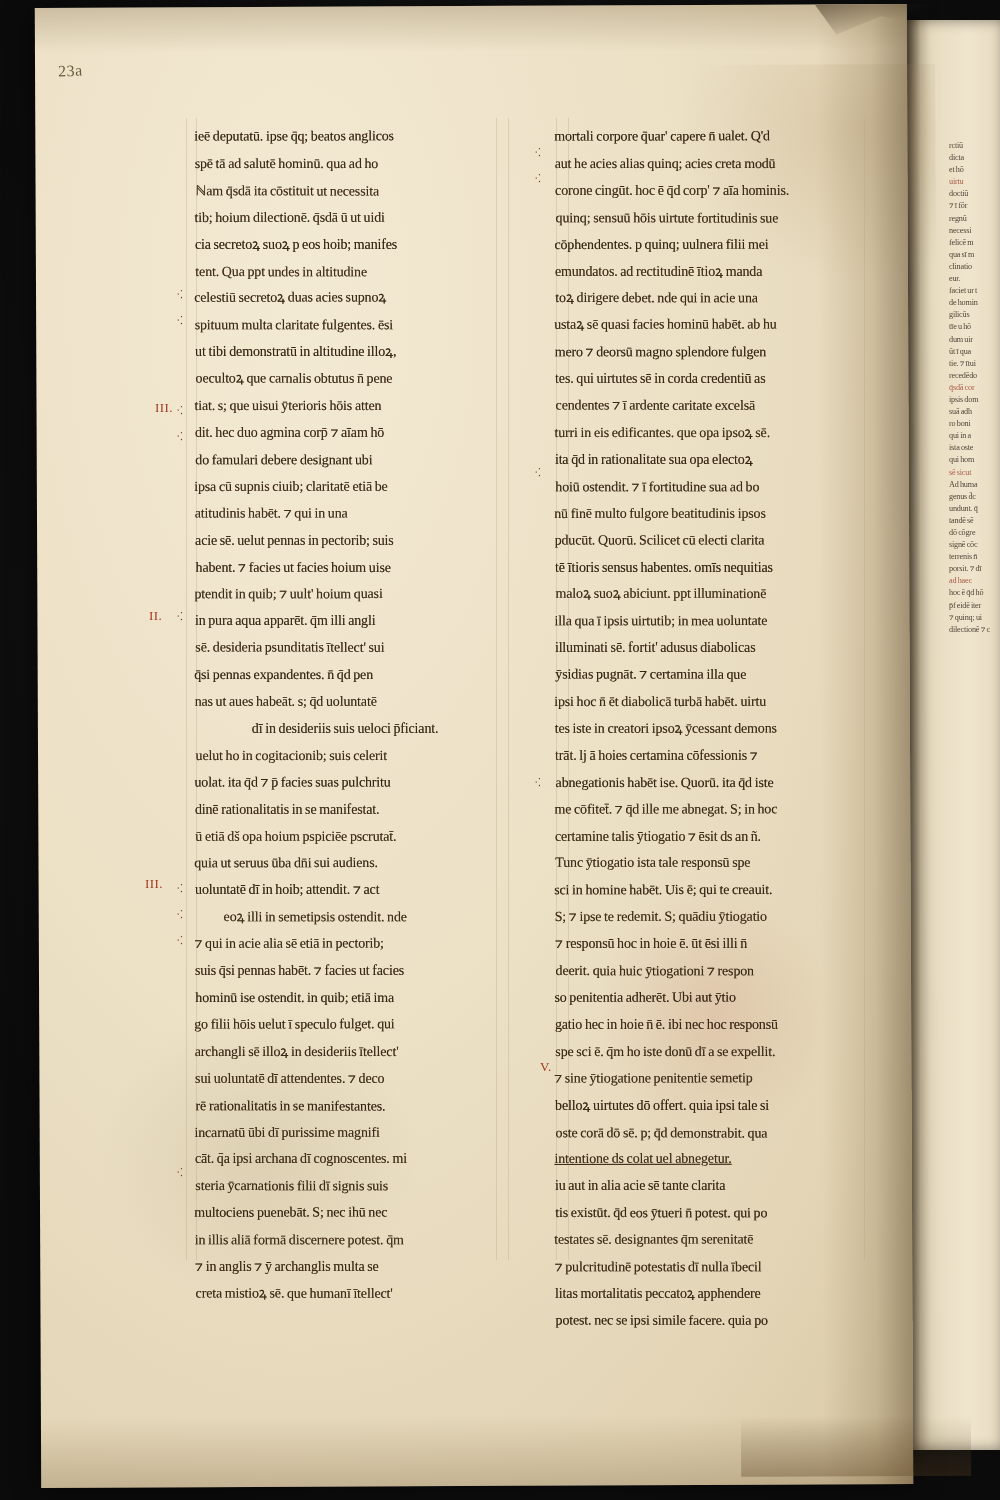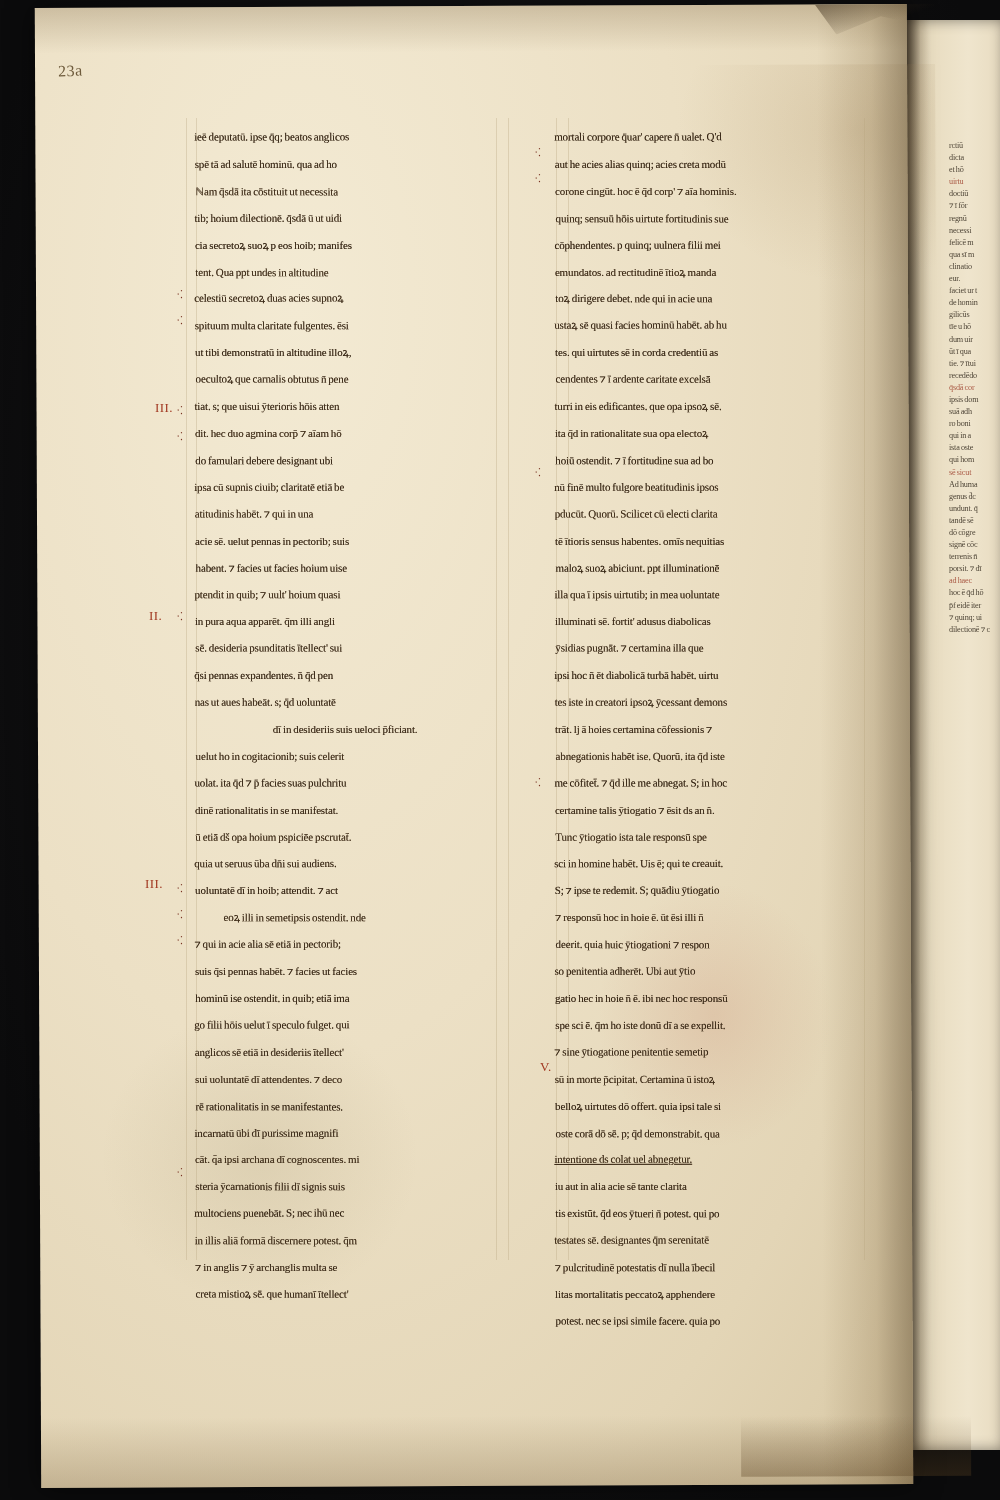--- a/index.html
+++ b/index.html
@@ -130,21 +130,21 @@
     position: absolute;
     left: 195px;
     top: 124px;
     width: 660px;
     height: 1130px;
   }
   .col {
     position: absolute;
     top: 0;
     width: 300px;
-    font-size: 11px;
+    font-size: 14px;
     line-height: 26.9px;
     color: #3b2a18;
     font-family: "Liberation Serif", serif;
     letter-spacing: -0.15px;
     word-spacing: -0.6px;
   }
   .col.left { left: 0; }
   .col.right { left: 360px; }
   .col .ln {
     display: block;
@@ -310,40 +310,41 @@
         <span class="ln" style="transform: translate(-0.57px, -0.45px) rotate(-0.05deg);">uolat. ita q̄d ⁊ p̄ facies suas pulchritu</span>
         <span class="ln" style="transform: translate(-0.11px, 0.09px) rotate(-0.01deg);">dinē rationalitatis in se manifestat.</span>
         <span class="ln" style="transform: translate(0.34px, -0.27px) rotate(0.03deg);">ū etiā dš opa hoium pspiciēe pscrutat̄.</span>
         <span class="ln" style="transform: translate(-0.8px, 0.27px) rotate(-0.07deg);">quia ut seruus ūba dn̄i sui audiens.</span>
         <span class="ln" style="transform: translate(0.11px, -0.45px) rotate(0.01deg);">uoluntatē dī in hoib; attendit. ⁊ act</span>
         <span class="ln" style="transform: translate(0.57px, 0.09px) rotate(0.05deg); padding-left: 28px;">eoꝝ illi in semetipsis ostendit.        nde</span>
         <span class="ln" style="transform: translate(-0.57px, -0.27px) rotate(-0.05deg);">⁊ qui in acie alia sē etiā in pectorib;</span>
         <span class="ln" style="transform: translate(-0.11px, 0.27px) rotate(-0.01deg);">suis q̄si pennas habēt. ⁊ facies ut facies</span>
         <span class="ln" style="transform: translate(0.34px, -0.09px) rotate(0.03deg);">hominū ise ostendit. in quib; etiā ima</span>
         <span class="ln" style="transform: translate(-0.8px, -0.45px) rotate(-0.07deg);">go filii hōis uelut ī speculo fulget. qui</span>
-        <span class="ln" style="transform: translate(-0.34px, 0.09px) rotate(-0.03deg);">anglicos sē etiā in desideriis ītellect'</span>
+        <span class="ln" style="transform: translate(-0.34px, 0.09px) rotate(-0.03deg);">archangli sē illoꝝ in desideriis ītellect'</span>
         <span class="ln" style="transform: translate(0.11px, -0.27px) rotate(0.01deg);">sui uoluntatē dī attendentes. ⁊ deco</span>
         <span class="ln" style="transform: translate(0.57px, 0.27px) rotate(0.05deg);">rē rationalitatis in se manifestantes.</span>
         <span class="ln" style="transform: translate(-0.57px, -0.09px) rotate(-0.05deg);">incarnatū ūbi dī purissime magnifi</span>
         <span class="ln" style="transform: translate(-0.11px, -0.45px) rotate(-0.01deg);">cāt. q̄a ipsi archana dī cognoscentes. mi</span>
         <span class="ln" style="transform: translate(0.34px, 0.09px) rotate(0.03deg);">steria ȳcarnationis filii dī signis suis</span>
         <span class="ln" style="transform: translate(-0.8px, -0.27px) rotate(-0.07deg);">multociens puenebāt. S; nec ihū nec</span>
         <span class="ln" style="transform: translate(-0.34px, 0.27px) rotate(-0.03deg);">in illis aliā formā discernere potest. q̄m</span>
         <span class="ln" style="transform: translate(0.11px, -0.09px) rotate(0.01deg);">⁊ in anglis ⁊ ȳ archanglis multa se</span>
         <span class="ln" style="transform: translate(0.57px, -0.45px) rotate(0.05deg);">creta mistioꝝ sē. que humanī ītellect'</span>
       </div>
     <div class="col right" id="colRight">
         <span class="ln" style="transform: translate(-0.8px, -0.45px) rotate(-0.07deg);">mortali corpore q̄uar' capere n̄ ualet. Q'd</span>
         <span class="ln" style="transform: translate(-0.34px, 0.09px) rotate(-0.03deg);">aut he acies alias quinq; acies creta modū</span>
         <span class="ln" style="transform: translate(0.11px, -0.27px) rotate(0.01deg);">corone cingūt. hoc ē q̄d corp' ⁊ aīa hominis.</span>
         <span class="ln" style="transform: translate(0.57px, 0.27px) rotate(0.05deg);">quinq; sensuū hōis uirtute fortitudinis sue</span>
         <span class="ln" style="transform: translate(-0.57px, -0.09px) rotate(-0.05deg);">cōphendentes. p quinq; uulnera filii mei</span>
         <span class="ln" style="transform: translate(-0.11px, -0.45px) rotate(-0.01deg);">emundatos. ad rectitudinē ītioꝝ manda</span>
         <span class="ln" style="transform: translate(0.34px, 0.09px) rotate(0.03deg);">toꝝ dirigere debet.        nde qui in acie una</span>
         <span class="ln" style="transform: translate(-0.8px, -0.27px) rotate(-0.07deg);">ustaꝝ sē quasi facies hominū habēt. ab hu</span>
+        <span class="ln" style="transform: translate(-0.34px, 0.27px) rotate(-0.03deg);">mero ⁊ deorsū magno splendore fulgen</span>
         <span class="ln" style="transform: translate(0.11px, -0.09px) rotate(0.01deg);">tes. qui uirtutes sē in corda credentiū as</span>
         <span class="ln" style="transform: translate(0.57px, -0.45px) rotate(0.05deg);">cendentes ⁊ ī ardente caritate excelsā</span>
         <span class="ln" style="transform: translate(-0.57px, 0.09px) rotate(-0.05deg);">turri in eis edificantes. que opa ipsoꝝ sē.</span>
         <span class="ln" style="transform: translate(-0.11px, -0.27px) rotate(-0.01deg);">ita q̄d in rationalitate sua opa electoꝝ</span>
         <span class="ln" style="transform: translate(0.34px, 0.27px) rotate(0.03deg);">hoiū ostendit. ⁊ ī fortitudine sua ad bo</span>
         <span class="ln" style="transform: translate(-0.8px, -0.09px) rotate(-0.07deg);">nū finē multo fulgore beatitudinis ipsos</span>
         <span class="ln" style="transform: translate(-0.34px, -0.45px) rotate(-0.03deg);">pducūt. Quorū. Scilicet cū electi clarita</span>
         <span class="ln" style="transform: translate(0.11px, 0.09px) rotate(0.01deg);">tē ītioris sensus habentes. omīs nequitias</span>
         <span class="ln" style="transform: translate(0.57px, -0.27px) rotate(0.05deg);">maloꝝ suoꝝ abiciunt. ppt illuminationē</span>
         <span class="ln" style="transform: translate(-0.57px, 0.27px) rotate(-0.05deg);">illa qua ī ipsis uirtutib; in mea uoluntate</span>
@@ -357,21 +358,20 @@
         <span class="ln" style="transform: translate(-0.11px, 0.09px) rotate(-0.01deg);">certamine talis ȳtiogatio ⁊ ēsit ds an ñ.</span>
         <span class="ln" style="transform: translate(0.34px, -0.27px) rotate(0.03deg);">Tunc ȳtiogatio ista tale responsū spe</span>
         <span class="ln" style="transform: translate(-0.8px, 0.27px) rotate(-0.07deg);">sci in homine habēt. Uis ē; qui te creauit.</span>
         <span class="ln" style="transform: translate(-0.34px, -0.09px) rotate(-0.03deg);">S; ⁊ ipse te redemit. S; quādiu ȳtiogatio</span>
         <span class="ln" style="transform: translate(0.11px, -0.45px) rotate(0.01deg);">⁊ responsū hoc in hoie ē. ūt ēsi illi n̄</span>
         <span class="ln" style="transform: translate(0.57px, 0.09px) rotate(0.05deg);">deerit. quia huic ȳtiogationi ⁊ respon</span>
         <span class="ln" style="transform: translate(-0.57px, -0.27px) rotate(-0.05deg);">so penitentia adherēt. Ubi aut ȳtio</span>
         <span class="ln" style="transform: translate(-0.11px, 0.27px) rotate(-0.01deg);">gatio hec in hoie n̄ ē. ibi nec hoc responsū</span>
         <span class="ln" style="transform: translate(0.34px, -0.09px) rotate(0.03deg);">spe sci ē. q̄m ho iste donū dī a se expellit.</span>
         <span class="ln" style="transform: translate(-0.8px, -0.45px) rotate(-0.07deg);">⁊ sine ȳtiogatione penitentie semetip</span>
-        <span class="ln" style="transform: translate(-0.34px, 0.09px) rotate(-0.03deg);">sū in morte p̄cipitat. Certamina ū istoꝝ</span>
         <span class="ln" style="transform: translate(0.11px, -0.27px) rotate(0.01deg);">belloꝝ uirtutes dō offert. quia ipsi tale si</span>
         <span class="ln" style="transform: translate(0.57px, 0.27px) rotate(0.05deg);">oste corā dō sē. p; q̄d demonstrabit. qua</span>
         <span class="ln" style="transform: translate(-0.57px, -0.09px) rotate(-0.05deg); text-decoration: underline;">intentione ds colat uel abnegetur.</span>
         <span class="ln" style="transform: translate(-0.11px, -0.45px) rotate(-0.01deg);">    iu aut in alia acie sē tante clarita</span>
         <span class="ln" style="transform: translate(0.34px, 0.09px) rotate(0.03deg);">tis existūt. q̄d eos ȳtueri n̄ potest. qui po</span>
         <span class="ln" style="transform: translate(-0.8px, -0.27px) rotate(-0.07deg);">testates sē. designantes q̄m serenitatē</span>
         <span class="ln" style="transform: translate(-0.34px, 0.27px) rotate(-0.03deg);">⁊ pulcritudinē potestatis dī nulla ībecil</span>
         <span class="ln" style="transform: translate(0.11px, -0.09px) rotate(0.01deg);">litas mortalitatis peccatoꝝ apphendere</span>
         <span class="ln" style="transform: translate(0.57px, -0.45px) rotate(0.05deg);">potest. nec se ipsi simile facere. quia po</span>
       </div>

